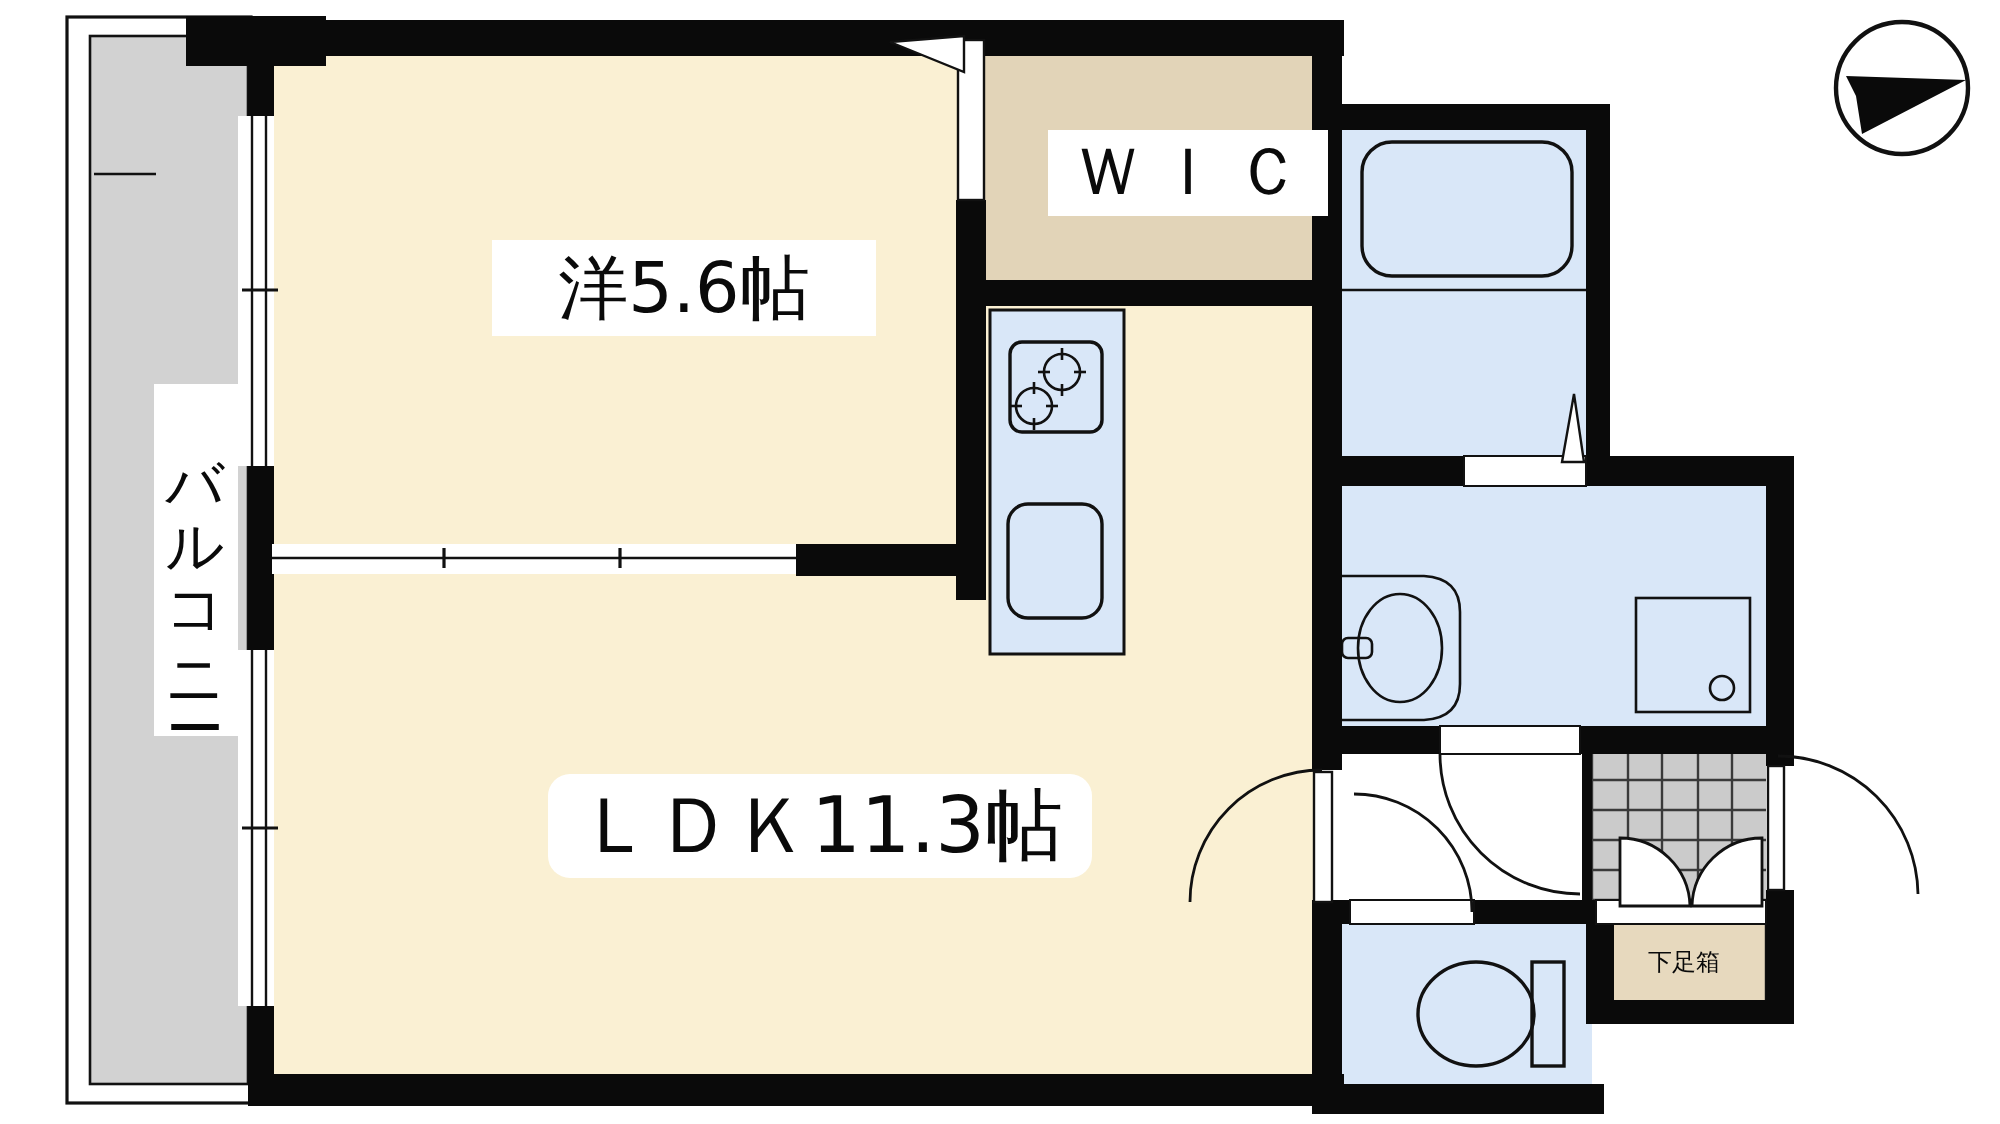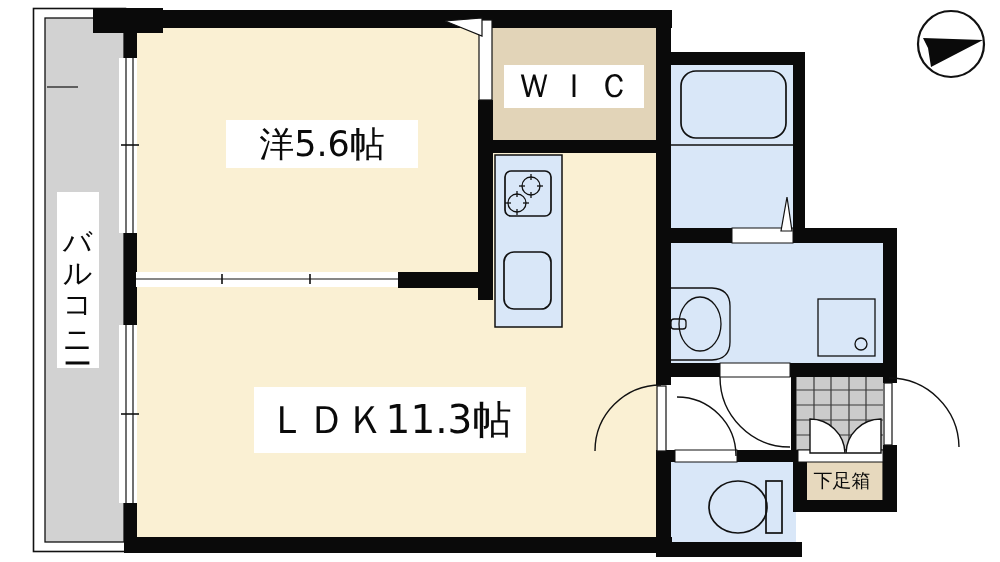--- a/index.html
+++ b/index.html
@@ -21,29 +21,29 @@
   .fx-thin{fill:none;stroke:#111;stroke-width:1.3;}
   .arc{fill:none;stroke:#111;stroke-width:1.4;}
   .petal{fill:#ffffff;stroke:#111;stroke-width:1.4;}
   .gridline{stroke:#3a3a3a;stroke-width:1.2;}
   .winline{stroke:#111;stroke-width:1.2;}
   .tick{stroke:#111;stroke-width:1.6;}
   .label{
     position:absolute;display:flex;align-items:center;justify-content:center;
     color:#0a0a0a;font-weight:500;white-space:nowrap;
   }
-  .label.band{background:#ffffff;}
+  .label.band{background:#ffffff;margin-left:20px;}
   .lbl-bedroom{left:226px;top:120px;width:192px;height:48px;font-size:35px;}
   .lbl-wic{left:504px;top:65px;width:140px;height:43px;font-size:33px;letter-spacing:7px;padding-left:7px;box-sizing:border-box;}
-  .lbl-ldk{left:254px;top:387px;width:272px;height:66px;font-size:39px;}
+  .lbl-ldk{left:254px;top:387px;width:272px;height:52px;font-size:39px;border-radius:11px;}
   .lbl-balcony{
     left:57px;top:192px;width:42px;height:176px;font-size:29px;
     writing-mode:vertical-rl;text-orientation:upright;letter-spacing:2px;
   }
-  .lbl-shoebox{left:804px;top:468px;width:76px;height:26px;font-size:19px;font-weight:500;}
+  .lbl-shoebox{left:804px;top:468px;width:76px;height:26px;font-size:12px;font-weight:500;}
 </style>
 </head>
 <body>
 
 <div class="plan">
   <svg width="1000" height="562" viewBox="0 0 1000 562">
 
     <g>
       <rect x="33.5" y="8.5" width="92" height="543" fill="none" stroke="#111" stroke-width="1.6"></rect>
       <rect x="45" y="18" width="79" height="524" class="fill-gray" stroke="#111" stroke-width="1.3"></rect>

